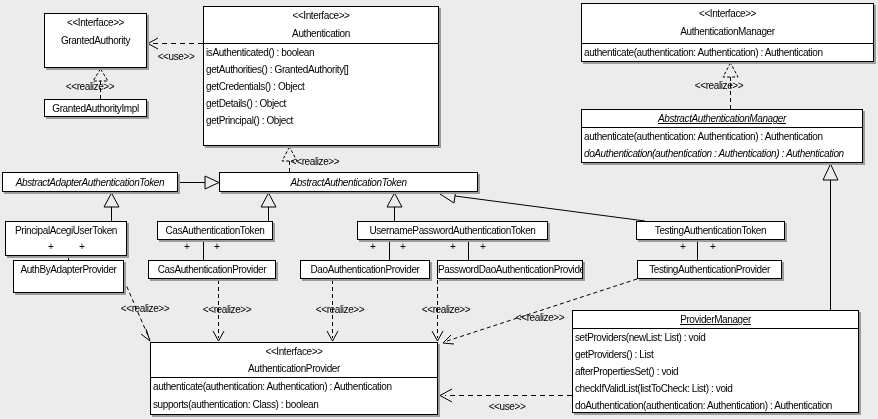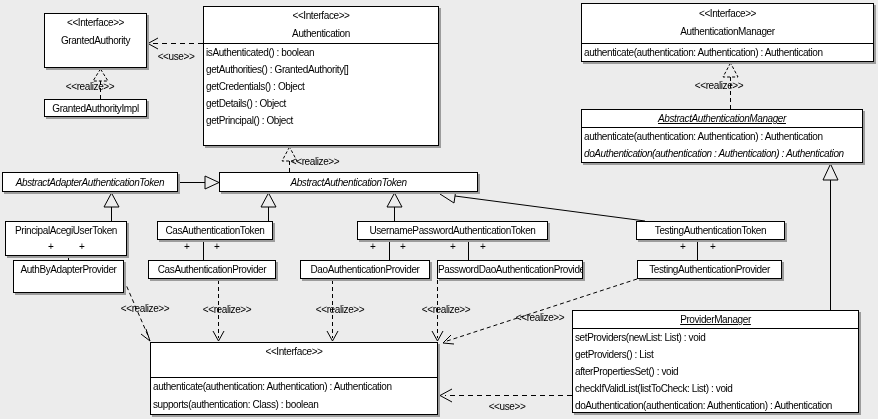--- a/index.html
+++ b/index.html
@@ -217,20 +217,21 @@
       <div class="mrow">getProviders() : List</div>
       <div class="mrow">afterPropertiesSet() : void</div>
       <div class="mrow">checkIfValidList(listToCheck: List) : void</div>
       <div class="mrow ovf">doAuthentication(authentication: Authentication) : Authentication</div>
     </div>
   </div>
 
   <div class="b" style="left:150px;top:342px;width:288px;height:73px">
     <div class="hdr" style="height:34px">
       <div class="line" style="height:17px;line-height:17px">&lt;&lt;Interface&gt;&gt;</div>
+      <div class="line" style="height:17px;line-height:17px">AuthenticationProvider</div>
     </div>
     <div class="methods">
       <div class="mrow tall">authenticate(authentication: Authentication) : Authentication</div>
       <div class="mrow tall">supports(authentication: Class) : boolean</div>
     </div>
   </div>
 
   <div class="lbl" style="left:90px;top:81px">&lt;&lt;realize&gt;&gt;</div>
   <div class="lbl" style="left:176px;top:51px">&lt;&lt;use&gt;&gt;</div>
   <div class="lbl" style="left:719px;top:80px">&lt;&lt;realize&gt;&gt;</div>

